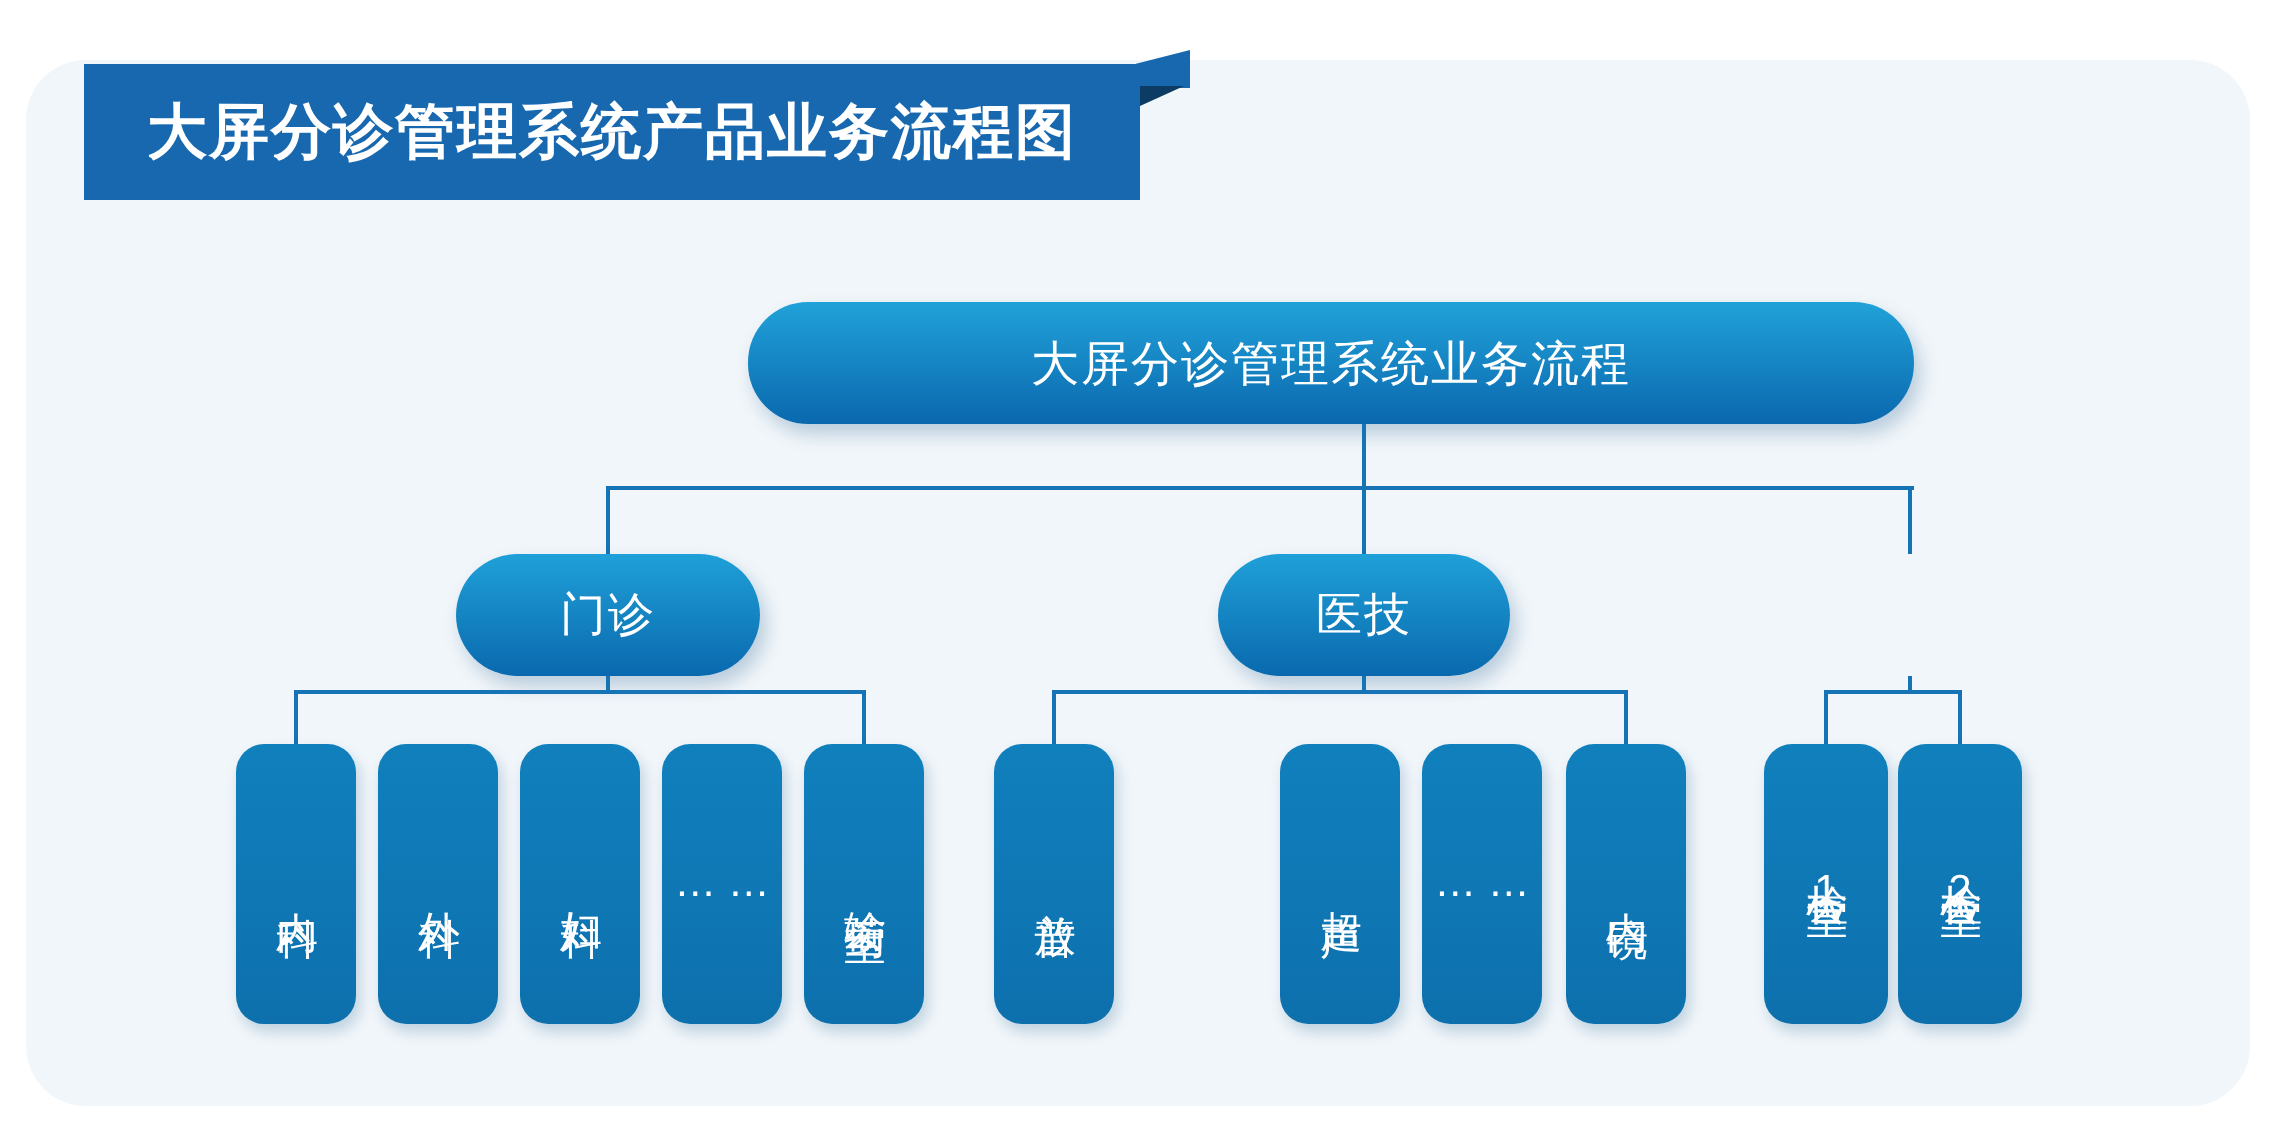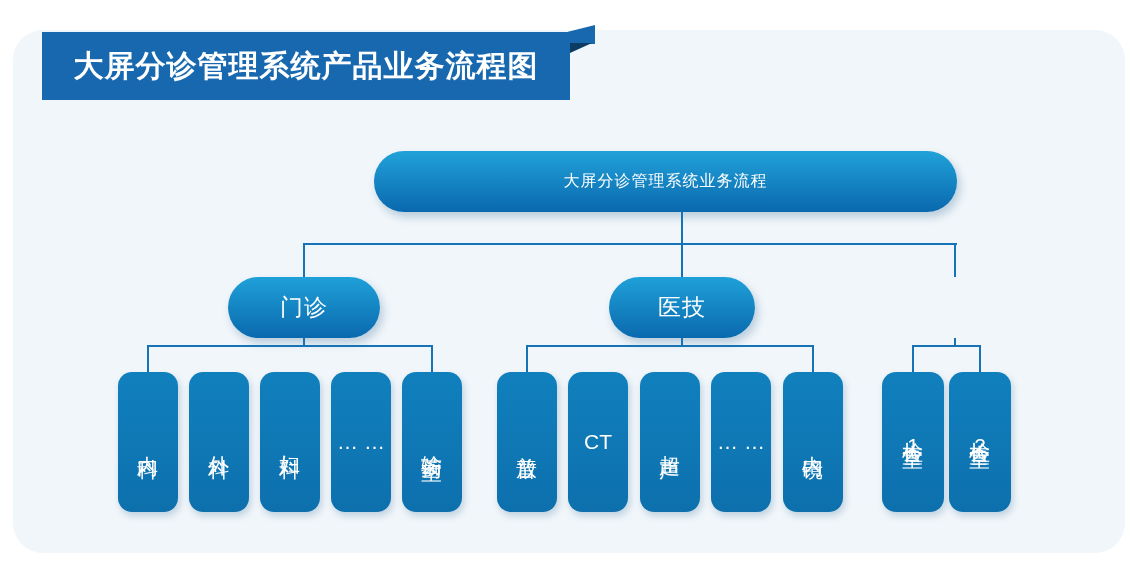--- a/index.html
+++ b/index.html
@@ -28,21 +28,21 @@
     clip-path:polygon(0 0,100% 0,0 100%);
   }
   
   .node{
     position:absolute;display:flex;align-items:center;justify-content:center;
     color:#ffffff;box-shadow:3px 5px 9px rgba(15,80,130,.25);
   }
   .root{
     left:374px;top:151px;width:583px;height:61px;border-radius:30px;
     background:linear-gradient(180deg,#21a2d9 0%,#0a68ae 100%);
-    font-size:16px;letter-spacing:1px;
+    font-size:24px;letter-spacing:1px;
   }
   .pill{
     top:277px;height:61px;border-radius:31px;
     background:linear-gradient(180deg,#1fa0d8 0%,#0a69ae 100%);
     font-size:23px;letter-spacing:1px;
   }
   .pill.g1{left:228px;width:152px;}
   .pill.g2{left:609px;width:146px;}
   .pill.g3{left:873px;width:164px;}
   .leaf{
@@ -112,23 +112,20 @@
   <div class="node leaf" style="left:331px;">
     <span class="h">… …</span>
   </div>
   <div class="node leaf" style="left:402px;">
     <span class="v">输药室</span>
   </div>
 
   <div class="node leaf" style="left:497px;">
     <span class="v">普放</span>
   </div>
-  <div class="node leaf" style="left:568px;">
-    <span class="h">CT</span>
-  </div>
   <div class="node leaf" style="left:640px;">
     <span class="v">超声</span>
   </div>
   <div class="node leaf" style="left:711px;">
     <span class="h">… …</span>
   </div>
   <div class="node leaf" style="left:783px;">
     <span class="v">内镜</span>
   </div>
 

